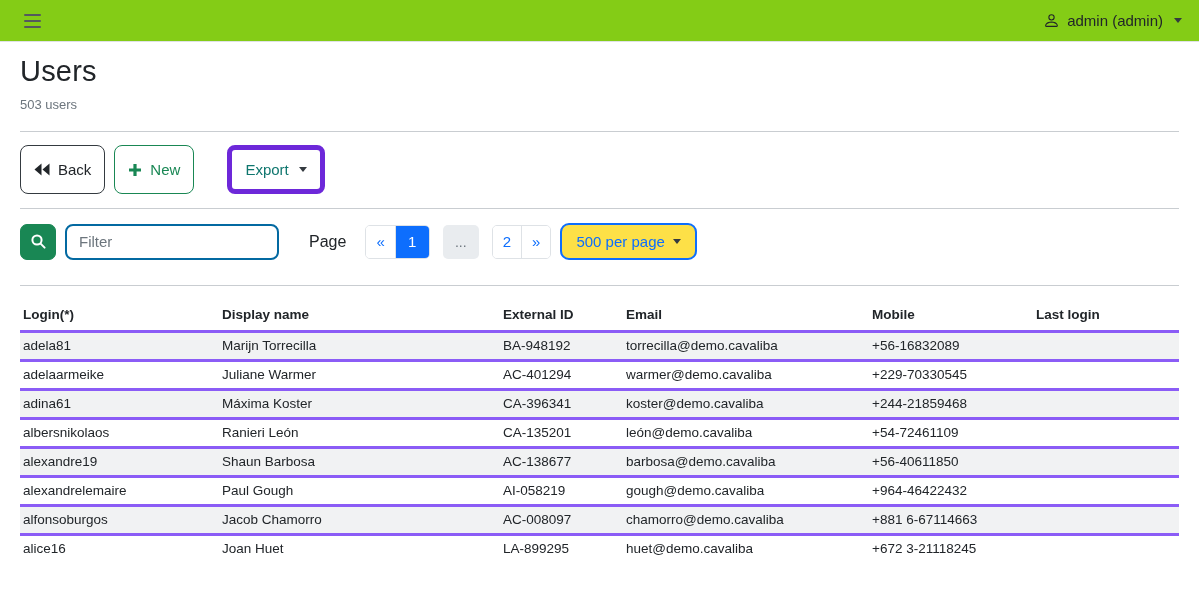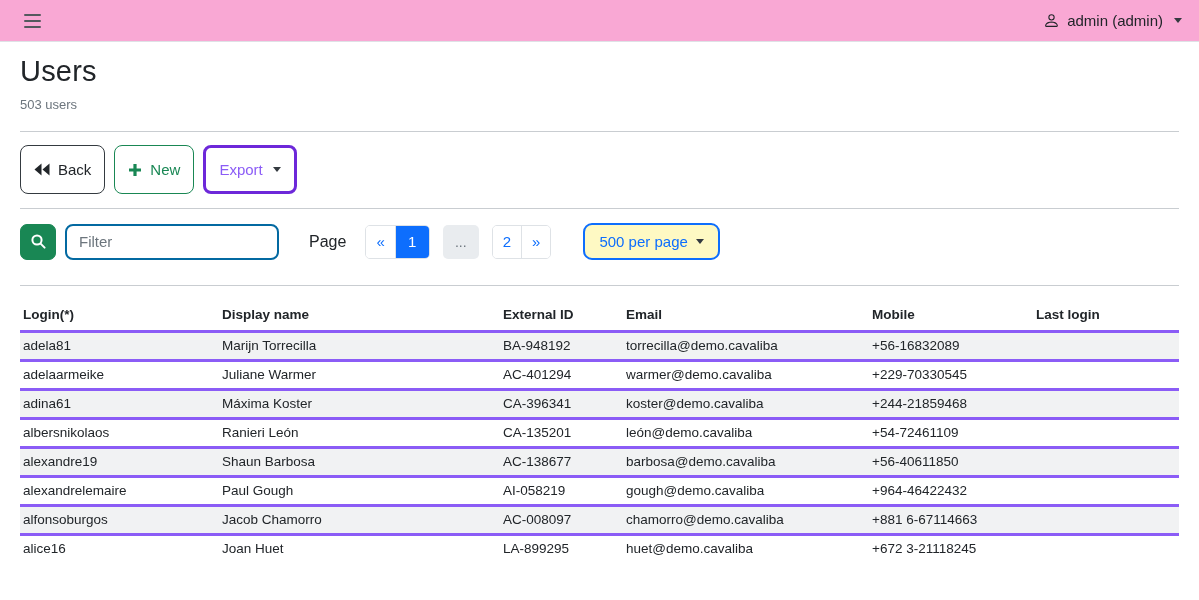--- a/index.html
+++ b/index.html
@@ -5,21 +5,21 @@
   * { margin: 0; padding: 0; box-sizing: border-box; }
   html, body {
     width: 1199px; height: 600px; overflow: hidden;
     background: #ffffff;
     font-family: "Liberation Sans", sans-serif;
     color: #212529;
   }
 
   
   .topbar {
-    height: 42px; background: #f9a8d4;
+    height: 42px; background: #84cc16;
     border-bottom: 1px solid #dfe2e6;
     display: flex; align-items: center; justify-content: space-between;
     padding: 0 17px 0 24px;
   }
   .hamburger { display: inline-flex; flex-direction: column; gap: 4px; cursor: pointer; padding: 4px 0; }
   .hamburger span { width: 17px; height: 2px; background: #54595e; border-radius: 1px; }
   .user-menu { display: inline-flex; align-items: center; gap: 7px; font-size: 15px; color: #212529; cursor: pointer; }
 
   
   .caret {
@@ -40,21 +40,21 @@
   
   .toolbar { margin-top: 13px; display: flex; gap: 9px; }
   .btn {
     display: inline-flex; align-items: center; gap: 8px;
     background: #fff; border-radius: 8px; cursor: pointer;
     font-size: 15px; font-family: inherit;
     padding: 5px 13px; height: 49px; line-height: 1;
   }
   .btn-back { border: 1px solid #343a40; color: #212529; }
   .btn-new  { border: 1px solid #198754; color: #198754; }
-  .btn-export { border: 3px solid #6d28d9; color: #8b5cf6; }
+  .btn-export { border: 5px solid #6d28d9; color: #0f766e; margin-left: 24px; }
 
   
   .filterbar { margin-top: 14px; display: flex; align-items: center; }
   .btn-search {
     width: 36px; height: 36px; background: #198754; border: 1px solid #198754;
     border-radius: 7px; display: inline-flex; align-items: center; justify-content: center;
     cursor: pointer;
   }
   .filter-input {
     margin-left: 9px; width: 214px; height: 36px;
@@ -73,22 +73,22 @@
     font-size: 15px; color: #0d6efd; cursor: pointer; background: #fff;
   }
   .pg-item + .pg-item { border-left: 1px solid #dee2e6; }
   .pg-active { background: #0d6efd; color: #fff; min-width: 34px; }
   .pg-ellipsis {
     margin: 0 13px; height: 34px; min-width: 36px; border-radius: 5px;
     background: #e9ecef; color: #6c757d; cursor: default;
     display: inline-flex; align-items: center; justify-content: center; font-size: 14px;
   }
   .btn-perpage {
-    margin-left: 32px; height: 37px;
-    border: 2px solid #0d6efd; border-radius: 9px; background: #fef9c3;
+    margin-left: 9px; height: 37px;
+    border: 2px solid #0d6efd; border-radius: 9px; background: #fde047;
     color: #0d6efd; font-size: 15px; font-family: inherit;
     padding: 0 14px; display: inline-flex; align-items: center; cursor: pointer;
   }
   .btn-perpage .caret { margin-left: 8px; }
 
   
   table.users { width: 100%; border-collapse: collapse; table-layout: fixed; margin-top: 14px; font-size: 13.5px; }
   table.users th, table.users td {
     text-align: left; padding: 5px 6px 5px 3px; line-height: 16px;
     overflow: hidden; white-space: nowrap; text-overflow: ellipsis;

